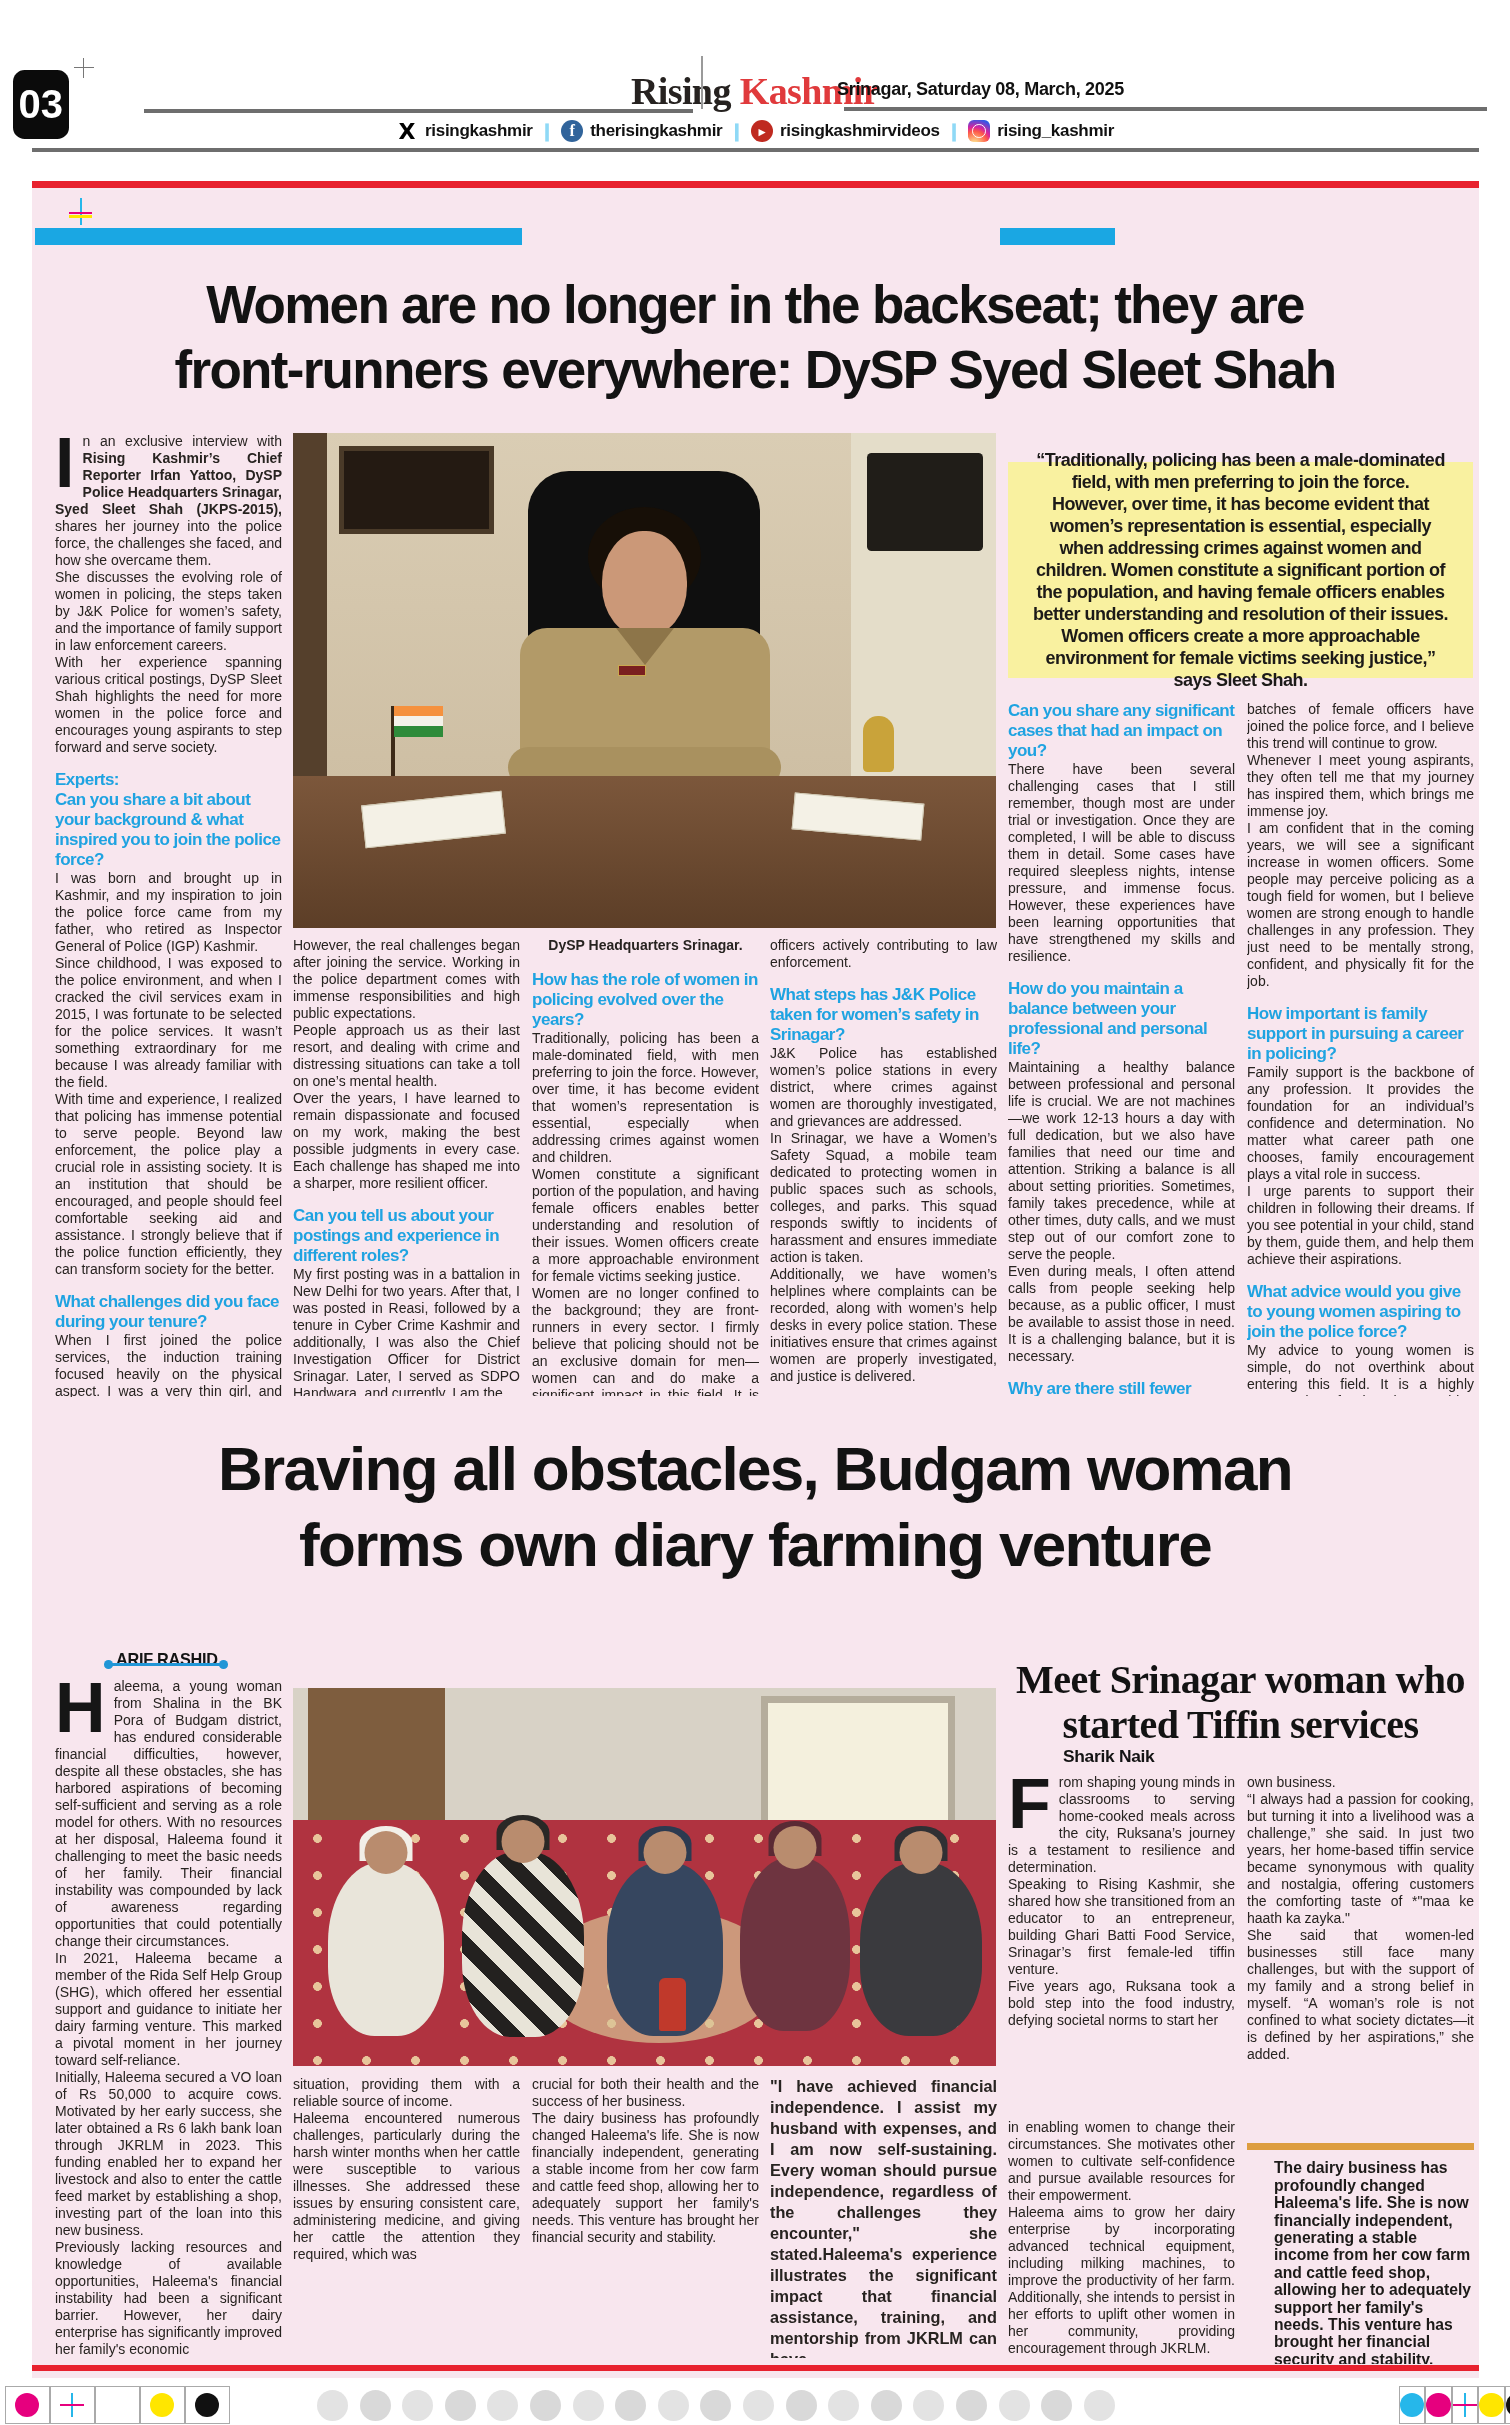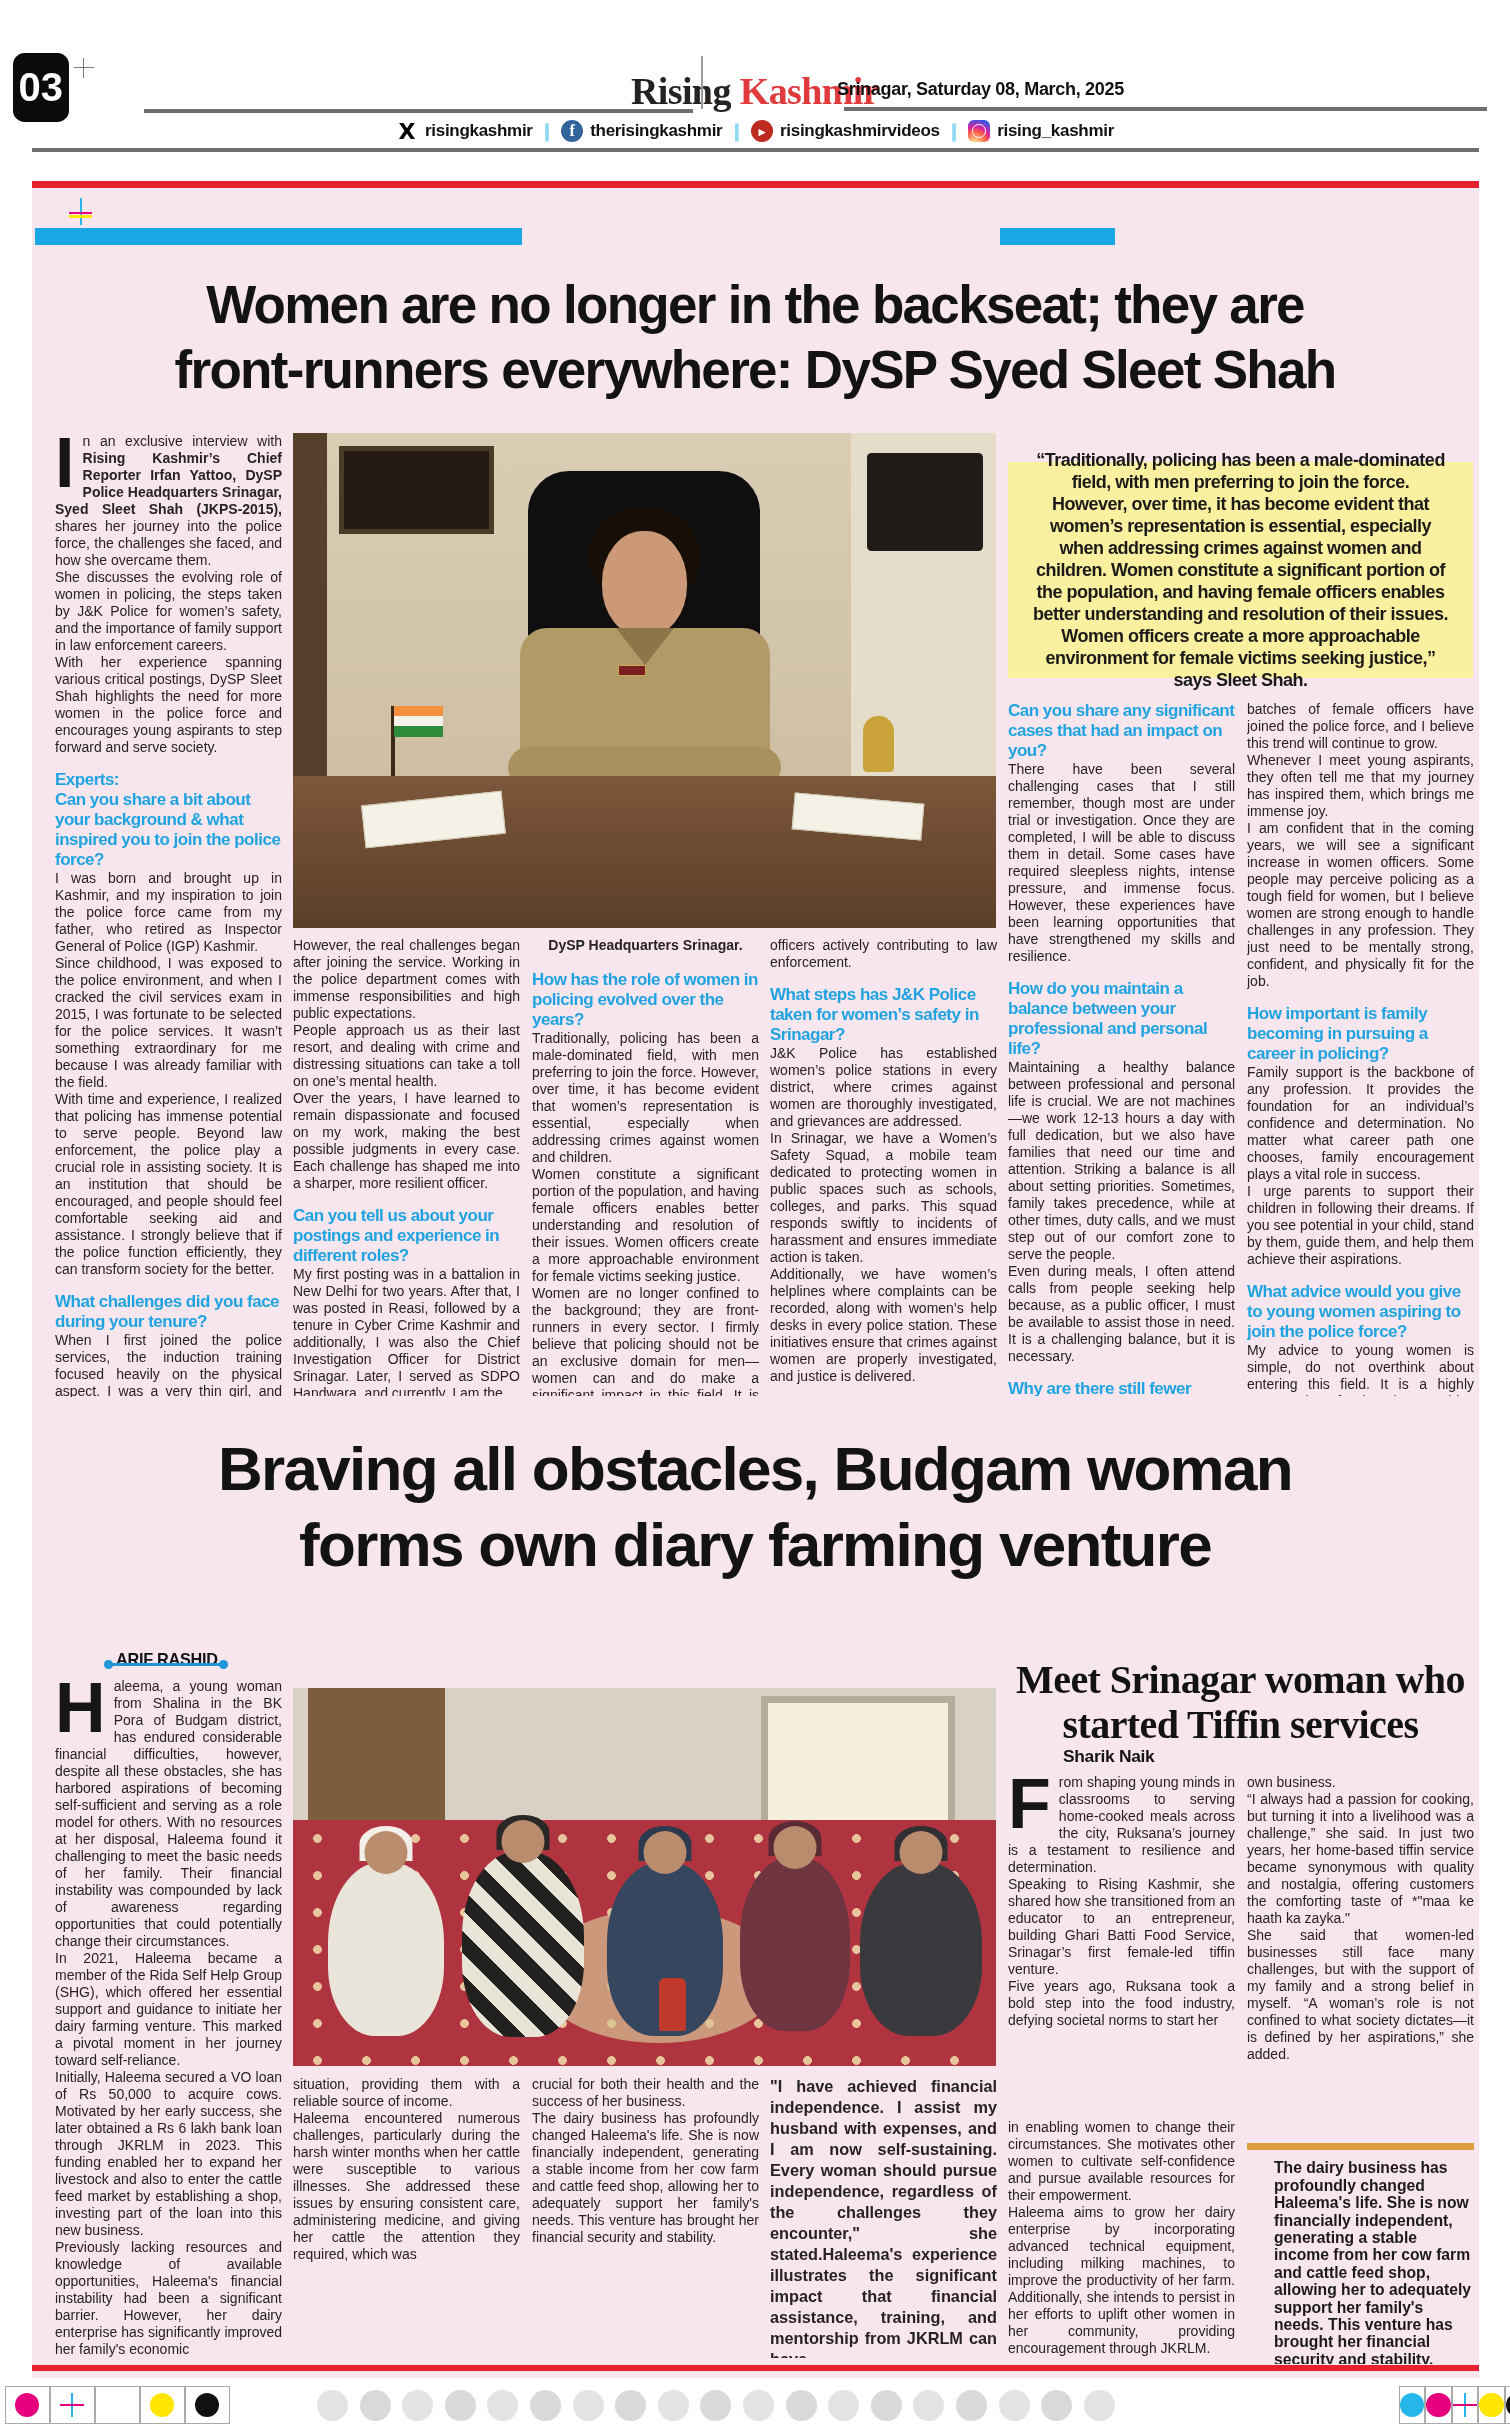--- a/index.html
+++ b/index.html
@@ -1,19 +1,19 @@
 <!DOCTYPE html>
 <html style="font-size:9.3px"><head>
 <meta charset="utf-8">
 <style>
   html,body{margin:0;padding:0;background:#ffffff;}
   #page{position:relative;width:1510px;height:2426px;background:#ffffff;overflow:hidden;
         font-family:"Liberation Sans", sans-serif;color:#262220;}
   
-  .badge{position:absolute;left:12.8px;top:53px;width:56px;height:69px;background:#0b0b0b;border-radius:11.6px;
+  .badge{position:absolute;left:12.8px;top:70px;width:56px;height:69px;background:#0b0b0b;border-radius:11.6px;
          display:flex;align-items:center;justify-content:center;color:#fff;font-size:40px;font-weight:700;}
   .tinycross{position:absolute;left:74px;top:58px;width:20px;height:20px;}
   .tinycross:before,.tinycross:after{content:"";position:absolute;background:#777;}
   .tinycross:before{left:9.3px;top:0;width:1.2px;height:20px;}
   .tinycross:after{left:0;top:9.3px;width:20px;height:1.2px;}
   .regcross{position:absolute;left:69px;top:198px;width:23px;height:27px;}
   .regcross .v{position:absolute;left:11px;top:0;width:1.7px;height:27px;background:#26b7ea;}
   .regcross .h1{position:absolute;left:0;top:14px;width:23px;height:2.3px;background:#e6007e;}
   .regcross .h2{position:absolute;left:0;top:17.4px;width:23px;height:2.3px;background:#ffe600;}
   .masthead{position:absolute;left:46px;top:69px;width:1418px;text-align:center;
@@ -255,21 +255,21 @@
       <p class="blk blk-p">There have been several challenging cases that I still remember, though most are under trial or investigation. Once they are completed, I will be able to discuss them in detail. Some cases have required sleepless nights, intense pressure, and immense focus. However, these experiences have been learning opportunities that have strengthened my skills and resilience.</p>
       <p class="blk blk-q">How do you maintain a balance between your professional and personal life?</p>
       <p class="blk blk-p">Maintaining a healthy balance between professional and personal life is crucial. We are not machines—we work 12-13 hours a day with full dedication, but we also have families that need our time and attention. Striking a balance is all about setting priorities. Sometimes, family takes precedence, while at other times, duty calls, and we must step out of our comfort zone to serve the people.</p>
       <p class="blk blk-p">Even during meals, I often attend calls from people seeking help because, as a public officer, I must be available to assist those in need. It is a challenging balance, but it is necessary.</p>
       <p class="blk blk-q">Why are there still fewer women officers at higher ranks in police force? Should there be more initiatives to encourage them?</p>
     </div>
   <div class="col ic6">
       <p class="blk blk-p">batches of female officers have joined the police force, and I believe this trend will continue to grow.</p>
       <p class="blk blk-p">Whenever I meet young aspirants, they often tell me that my journey has inspired them, which brings me immense joy.</p>
       <p class="blk blk-p">I am confident that in the coming years, we will see a significant increase in women officers. Some people may perceive policing as a tough field for women, but I believe women are strong enough to handle challenges in any profession. They just need to be mentally strong, confident, and physically fit for the job.</p>
-      <p class="blk blk-q">How important is family becoming in pursuing a career in policing?</p>
+      <p class="blk blk-q">How important is family support in pursuing a career in policing?</p>
       <p class="blk blk-p">Family support is the backbone of any profession. It provides the foundation for an individual’s confidence and determination. No matter what career path one chooses, family encouragement plays a vital role in success.</p>
       <p class="blk blk-p">I urge parents to support their children in following their dreams. If you see potential in your child, stand by them, guide them, and help them achieve their aspirations.</p>
       <p class="blk blk-q">What advice would you give to young women aspiring to join the police force?</p>
       <p class="blk blk-p">My advice to young women is simple, do not overthink about entering this field. It is a highly respected profession that provides an opportunity to serve society. There is ample space for women to contribute meaningfully and make a difference. I hope to see more young women joining the force and taking on leadership roles in the future.</p>
     </div>
 
   <div class="headline2">
     <span>Braving all obstacles, Budgam woman</span>
     <span>forms own diary farming venture</span>
   </div>

